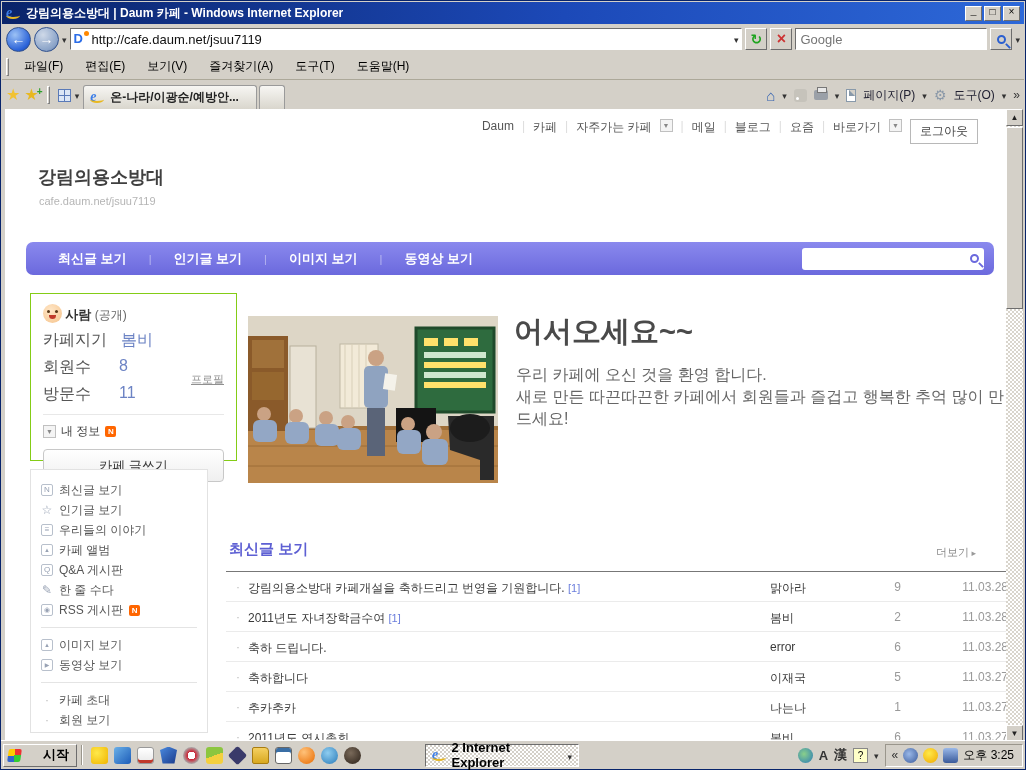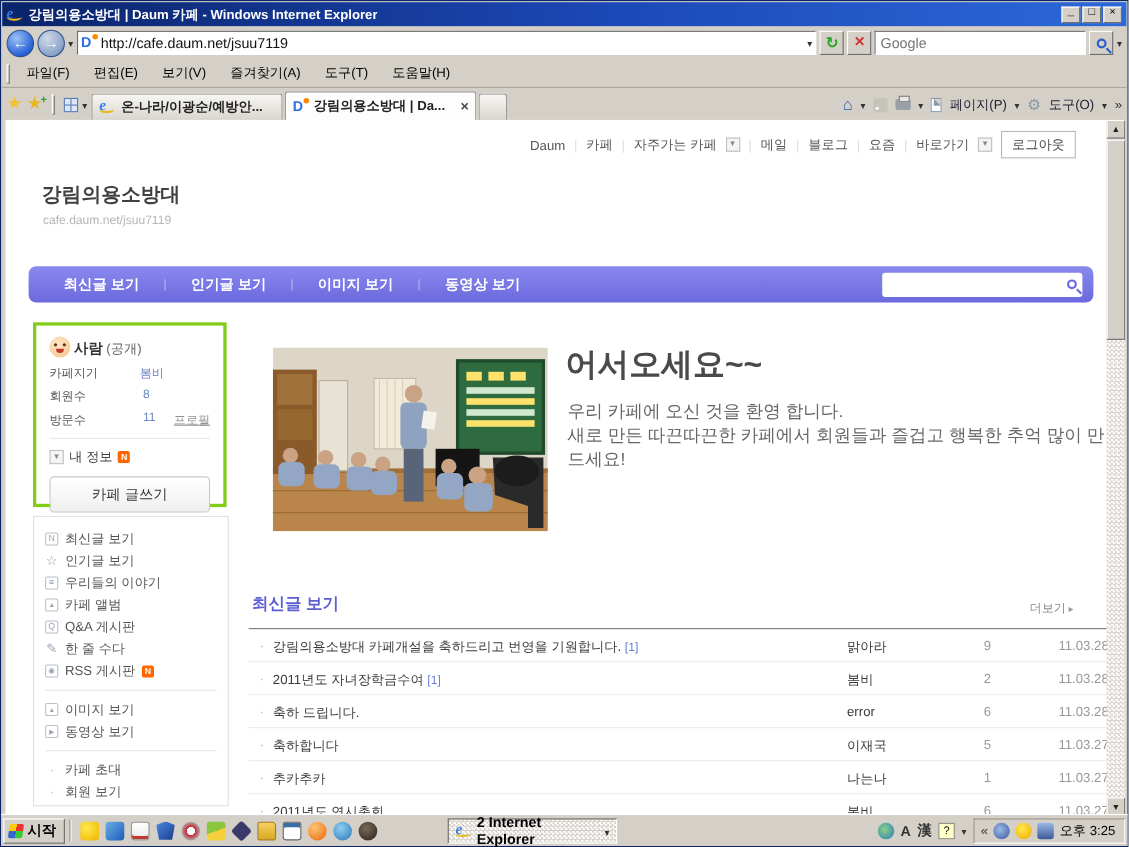--- a/index.html
+++ b/index.html
@@ -72,46 +72,46 @@
   .printer::before { content:""; position:absolute; left:3px; top:-3px; width:8px; height:4px; background:#e8e8e8; border:1px solid #777; }
   .pageicon { width:10px; height:13px; background:#fff; border:1px solid #8899aa; position:relative; }
   .pageicon::after { content:""; position:absolute; right:0; top:0; border:3px solid #8899aa; border-color:#d4d0c8 #d4d0c8 #8899aa #8899aa; width:0; height:0; }
   .gear-glyph::before { content:"⚙"; color:#8a98a8; font-size:14px; }
   .chev2::before { content:"»"; color:#333; }
 
   
   .page { position:absolute; top:108px; left:4px; width:1018px; height:633px; background:#fff; overflow:hidden; }
   .content { position:absolute; inset:0 17px 0 0; }
 
-  .util { position:absolute; top:10px; right:28px; display:flex; align-items:center; gap:8px; font-size:12px; color:#555; }
+  .util { position:absolute; top:10px; right:28px; display:flex; align-items:flex-start; gap:8px; font-size:12px; color:#555; }
   .util .ul { white-space:nowrap; }
   .util .usep { color:#ddd; }
   .mini-dd { display:inline-block; width:13px; height:13px; border:1px solid #c0c0c0; background:#f4f4f4; font-size:7px; line-height:11px; text-align:center; color:#888; }
   .mini-dd::before { content:"▼"; }
   .logout { border:1px solid #b8b8b8; padding:3px 9px; color:#444; }
 
   .cafe-name { position:absolute; left:33px; top:56px; font-size:18px; font-weight:bold; color:#404040; }
   .cafe-url  { position:absolute; left:34px; top:86px; font-size:11px; color:#b5b5b5; }
 
   .navbar { position:absolute; left:21px; top:133px; width:968px; height:33px; border-radius:7px;
     background:linear-gradient(#8a89ee,#6b69dd); display:flex; align-items:center; padding:0 10px; }
   .navbar .nitem { color:#fff; font-size:13px; font-weight:bold; padding:0 22px; white-space:nowrap; }
   .navbar .nsep { color:rgba(255,255,255,.45); font-size:11px; }
   .nav-search { margin-left:auto; width:182px; height:22px; background:#fff; border-radius:3px; display:flex; align-items:center; padding:0 5px; }
   .nav-search input { border:none; outline:none; flex:1; font-size:12px; }
   .lens.purple { border-color:#6b69dd; } .lens.purple::after { background:#6b69dd; }
 
   
-  .profilebox { position:absolute; left:25px; top:184px; width:176px; height:168px; border:3px solid #84cc16; background:#fff; padding:10px 12px; }
+  .profilebox { position:absolute; left:25px; top:184px; width:207px; height:168px; border:1px solid #84cc16; background:#fff; padding:10px 12px; }
   .avatar { display:inline-block; width:19px; height:19px; border-radius:50%; background:radial-gradient(circle at 40% 35%,#ffe7c8,#f5c28a); position:relative; vertical-align:-4px; }
   .avatar::before { content:""; position:absolute; left:4px; top:6px; width:3px; height:3px; border-radius:50%; background:#5a3a1a; box-shadow:8px 0 0 #5a3a1a; }
   .avatar::after { content:""; position:absolute; left:6px; top:11px; width:7px; height:4px; border-radius:0 0 6px 6px; background:#c0392b; }
   .pname { font-weight:bold; font-size:13px; color:#333; }
   .pvis { font-size:12px; color:#666; }
-  .prow { margin-top:6px; font-size:11px; color:#555; display:flex;gap:24px; }
+  .prow { margin-top:6px; font-size:16px; color:#555; display:flex; }
   .prow .pv { color:#6c83c4; margin-left:14px; }
   .plink { position:absolute; right:12px; top:78px; font-size:11px; color:#909090; text-decoration:underline; }
   .pdiv { border-top:1px solid #e8e8e8; margin:9px 0 8px; }
   .myinfo { display:flex; align-items:center; gap:5px; font-size:12px; color:#444; }
   .badge-n { display:inline-block; background:#f60; color:#fff; font-size:8px; font-weight:bold; width:11px; height:11px; line-height:11px; text-align:center; border-radius:2px; }
   .writebtn { margin-top:9px; width:100%; height:33px; border:1px solid #c8c8c8; border-radius:4px;
     background:linear-gradient(#ffffff,#efefef); font-size:13px; font-weight:normal; color:#333; text-align:center; line-height:31px; }
 
   .menubox { position:absolute; left:25px; top:360px; width:178px; height:264px; border:1px solid #e2e2e2; background:#fff; padding:10px 10px; font-size:12px; color:#555; }
   .mrow { display:flex; align-items:center; gap:6px; height:20px; white-space:nowrap; }
@@ -144,21 +144,21 @@
   
   .scrollbar { position:absolute; right:0; top:0; bottom:0; width:17px;
     background:repeating-conic-gradient(#ffffff 0% 25%, #d9d5cc 0% 50%) 0 0/4px 4px; }
   .sbtn { position:absolute; left:0; width:17px; height:17px; font-size:8px; text-align:center; line-height:15px; color:#222; }
   .sbtn.up { top:0; } .sbtn.down { bottom:0; }
   .sthumb { position:absolute; left:0; top:18px; width:17px; height:182px; background:#d4d0c8;
     border:1px solid; border-color:#fff #6d6d6d #6d6d6d #fff; }
 
   
   .taskbar { position:absolute; left:0; right:0; bottom:0; height:29px; background:#d4d0c8; border-top:1px solid #fff; display:flex; align-items:center; padding:2px 2px; gap:4px; }
-  .startbtn { display:flex; align-items:center; gap:4px; height:23px; padding:0 7px 0 4px; font-weight:bold; font-size:13px; }
+  .startbtn { display:flex; align-items:center; gap:22px; height:23px; padding:0 7px 0 4px; font-weight:bold; font-size:13px; }
   .winflag { display:inline-block; width:13px; height:13px; transform:skewX(-8deg);
     background:conic-gradient(from 0deg at 50% 50%, #e33 0 25%, #3c3 0 50%, #36c 0 75%, #fc0 0 100%); border-radius:2px; }
   .tsep { width:1px; height:20px; border-left:1px solid #9a968c; border-right:1px solid #fff; }
   .ql { display:flex; align-items:center; gap:6px; padding:0 4px; }
   .qli { width:17px; height:17px; border-radius:3px; display:inline-block; }
   .taskbtn { display:flex; align-items:center; gap:5px; height:23px; width:154px; padding:0 6px; margin-left:56px;
     border:1px solid; border-color:#6d6d6d #fff #fff #6d6d6d;
     background:repeating-conic-gradient(#ffffff 0% 25%, #d4d0c8 0% 50%) 0 0/4px 4px;
     font-weight:bold; font-size:13px; color:#000; }
   .tray { margin-left:auto; display:flex; align-items:center; gap:6px; height:23px; }
@@ -222,25 +222,20 @@
     <span class="tr-icons">
       <span class="star">★</span>
       <span class="star-add">★</span>
       <span class="grip"></span>
       <span class="qtabs"></span>
       <span class="drop"></span>
     </span>
     <span class="tab">
       <span class="ie-e"></span>
       <span class="tlabel">온-나라/이광순/예방안...</span>
-    </span>
-    <span class="tab active">
-      <span class="daum-d"></span>
-      <span class="tlabel">강림의용소방대 | Da...</span>
-      <span class="tclose"></span>
     </span>
     <span class="tab" style="width:26px"></span>
     <span class="tr-right">
       <span class="home-glyph"></span>
         <span class="drop"></span>
       <span class="rss-sq"></span>
       <span class="printer"></span>
         <span class="drop"></span>
       <span class="pageicon"></span>
       <span>페이지(P)</span>

